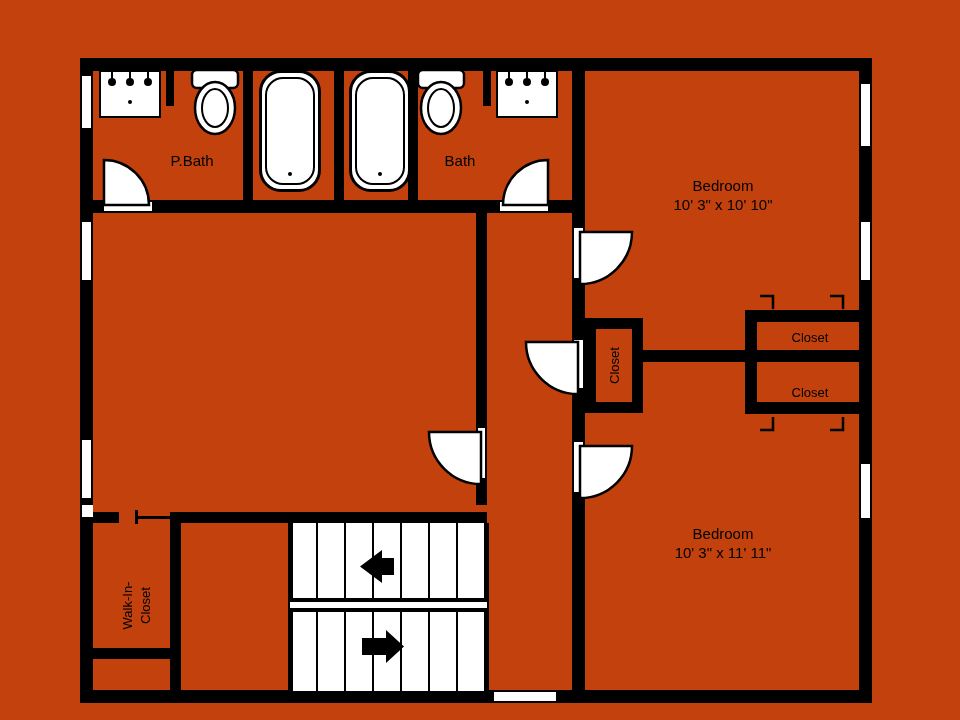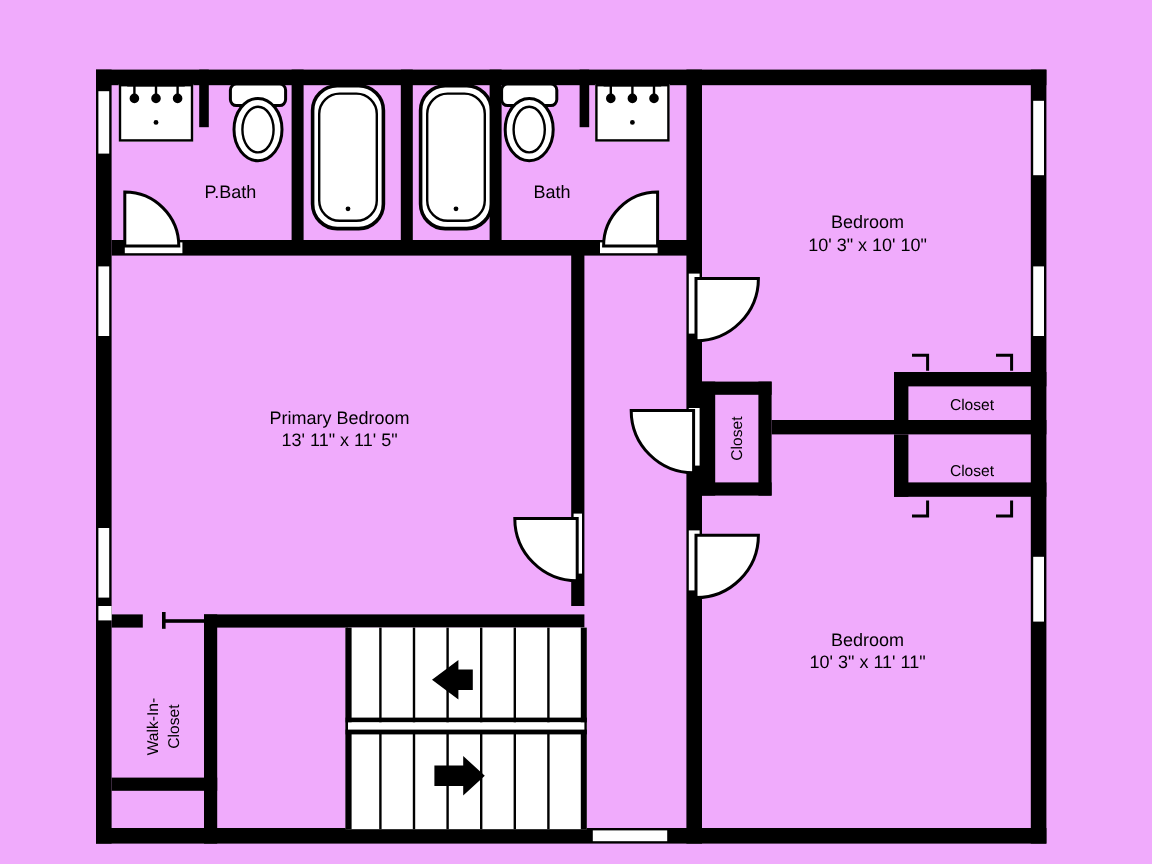--- a/index.html
+++ b/index.html
@@ -11,21 +11,21 @@
     width: 960px;
     height: 720px;
     font-family: "Liberation Sans", sans-serif;
     color: #000000;
     overflow: hidden;
   }
   #plan {
     position: relative;
     width: 960px;
     height: 720px;
-    background: #f0abfc;
+    background: #c2410c;
   }
   .wall {
     position: absolute;
     background: #000000;
   }
   .gap {
     position: absolute;
     background: #ffffff;
   }
   .thin {
@@ -273,24 +273,20 @@
   </svg>
 
   <div class="label" style="left:132px; top:152px; width:120px;">
     <span>P.Bath</span>
   </div>
 
   <div class="label" style="left:400px; top:152px; width:120px;">
     <span>Bath</span>
   </div>
 
-  <div class="label" style="left:163px; top:340px; width:240px;">
-    <span>Primary Bedroom</span>
-    <span class="dim">13' 11" x 11' 5"</span>
-  </div>
 
   <div class="label" style="left:603px; top:177px; width:240px;">
     <span>Bedroom</span>
     <span class="dim">10' 3" x 10' 10"</span>
   </div>
 
   <div class="label" style="left:603px; top:525px; width:240px;">
     <span>Bedroom</span>
     <span class="dim">10' 3" x 11' 11"</span>
   </div>

